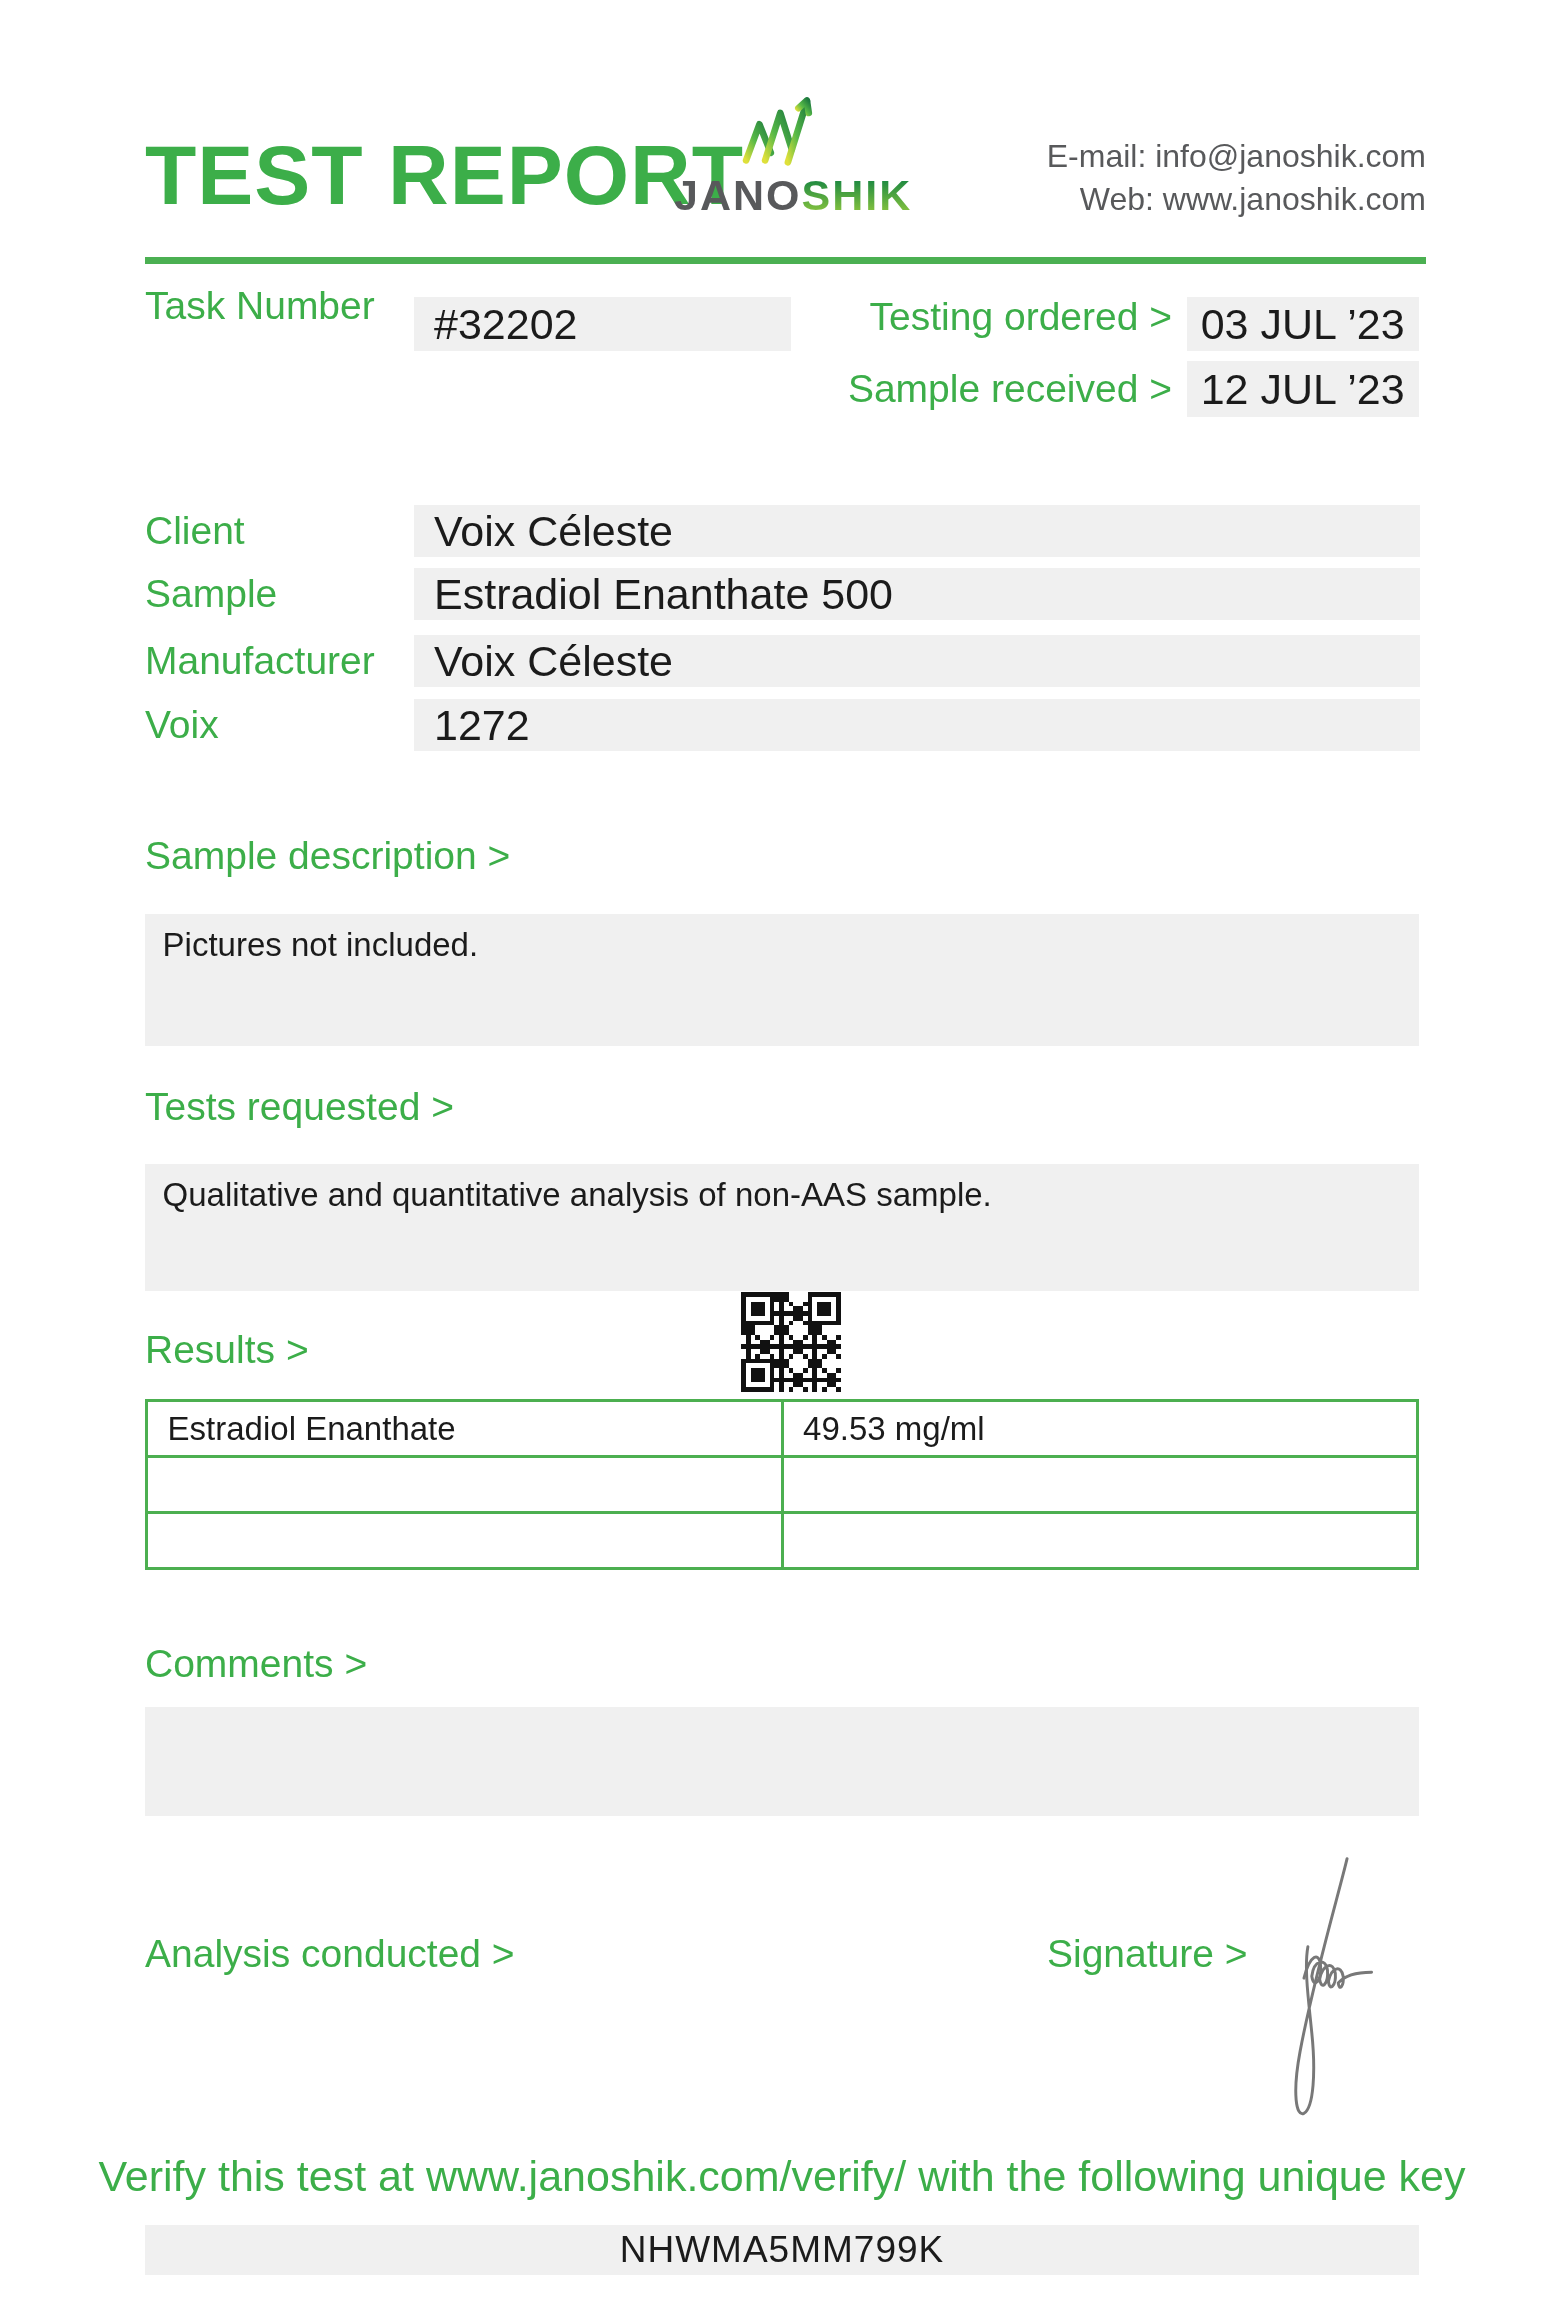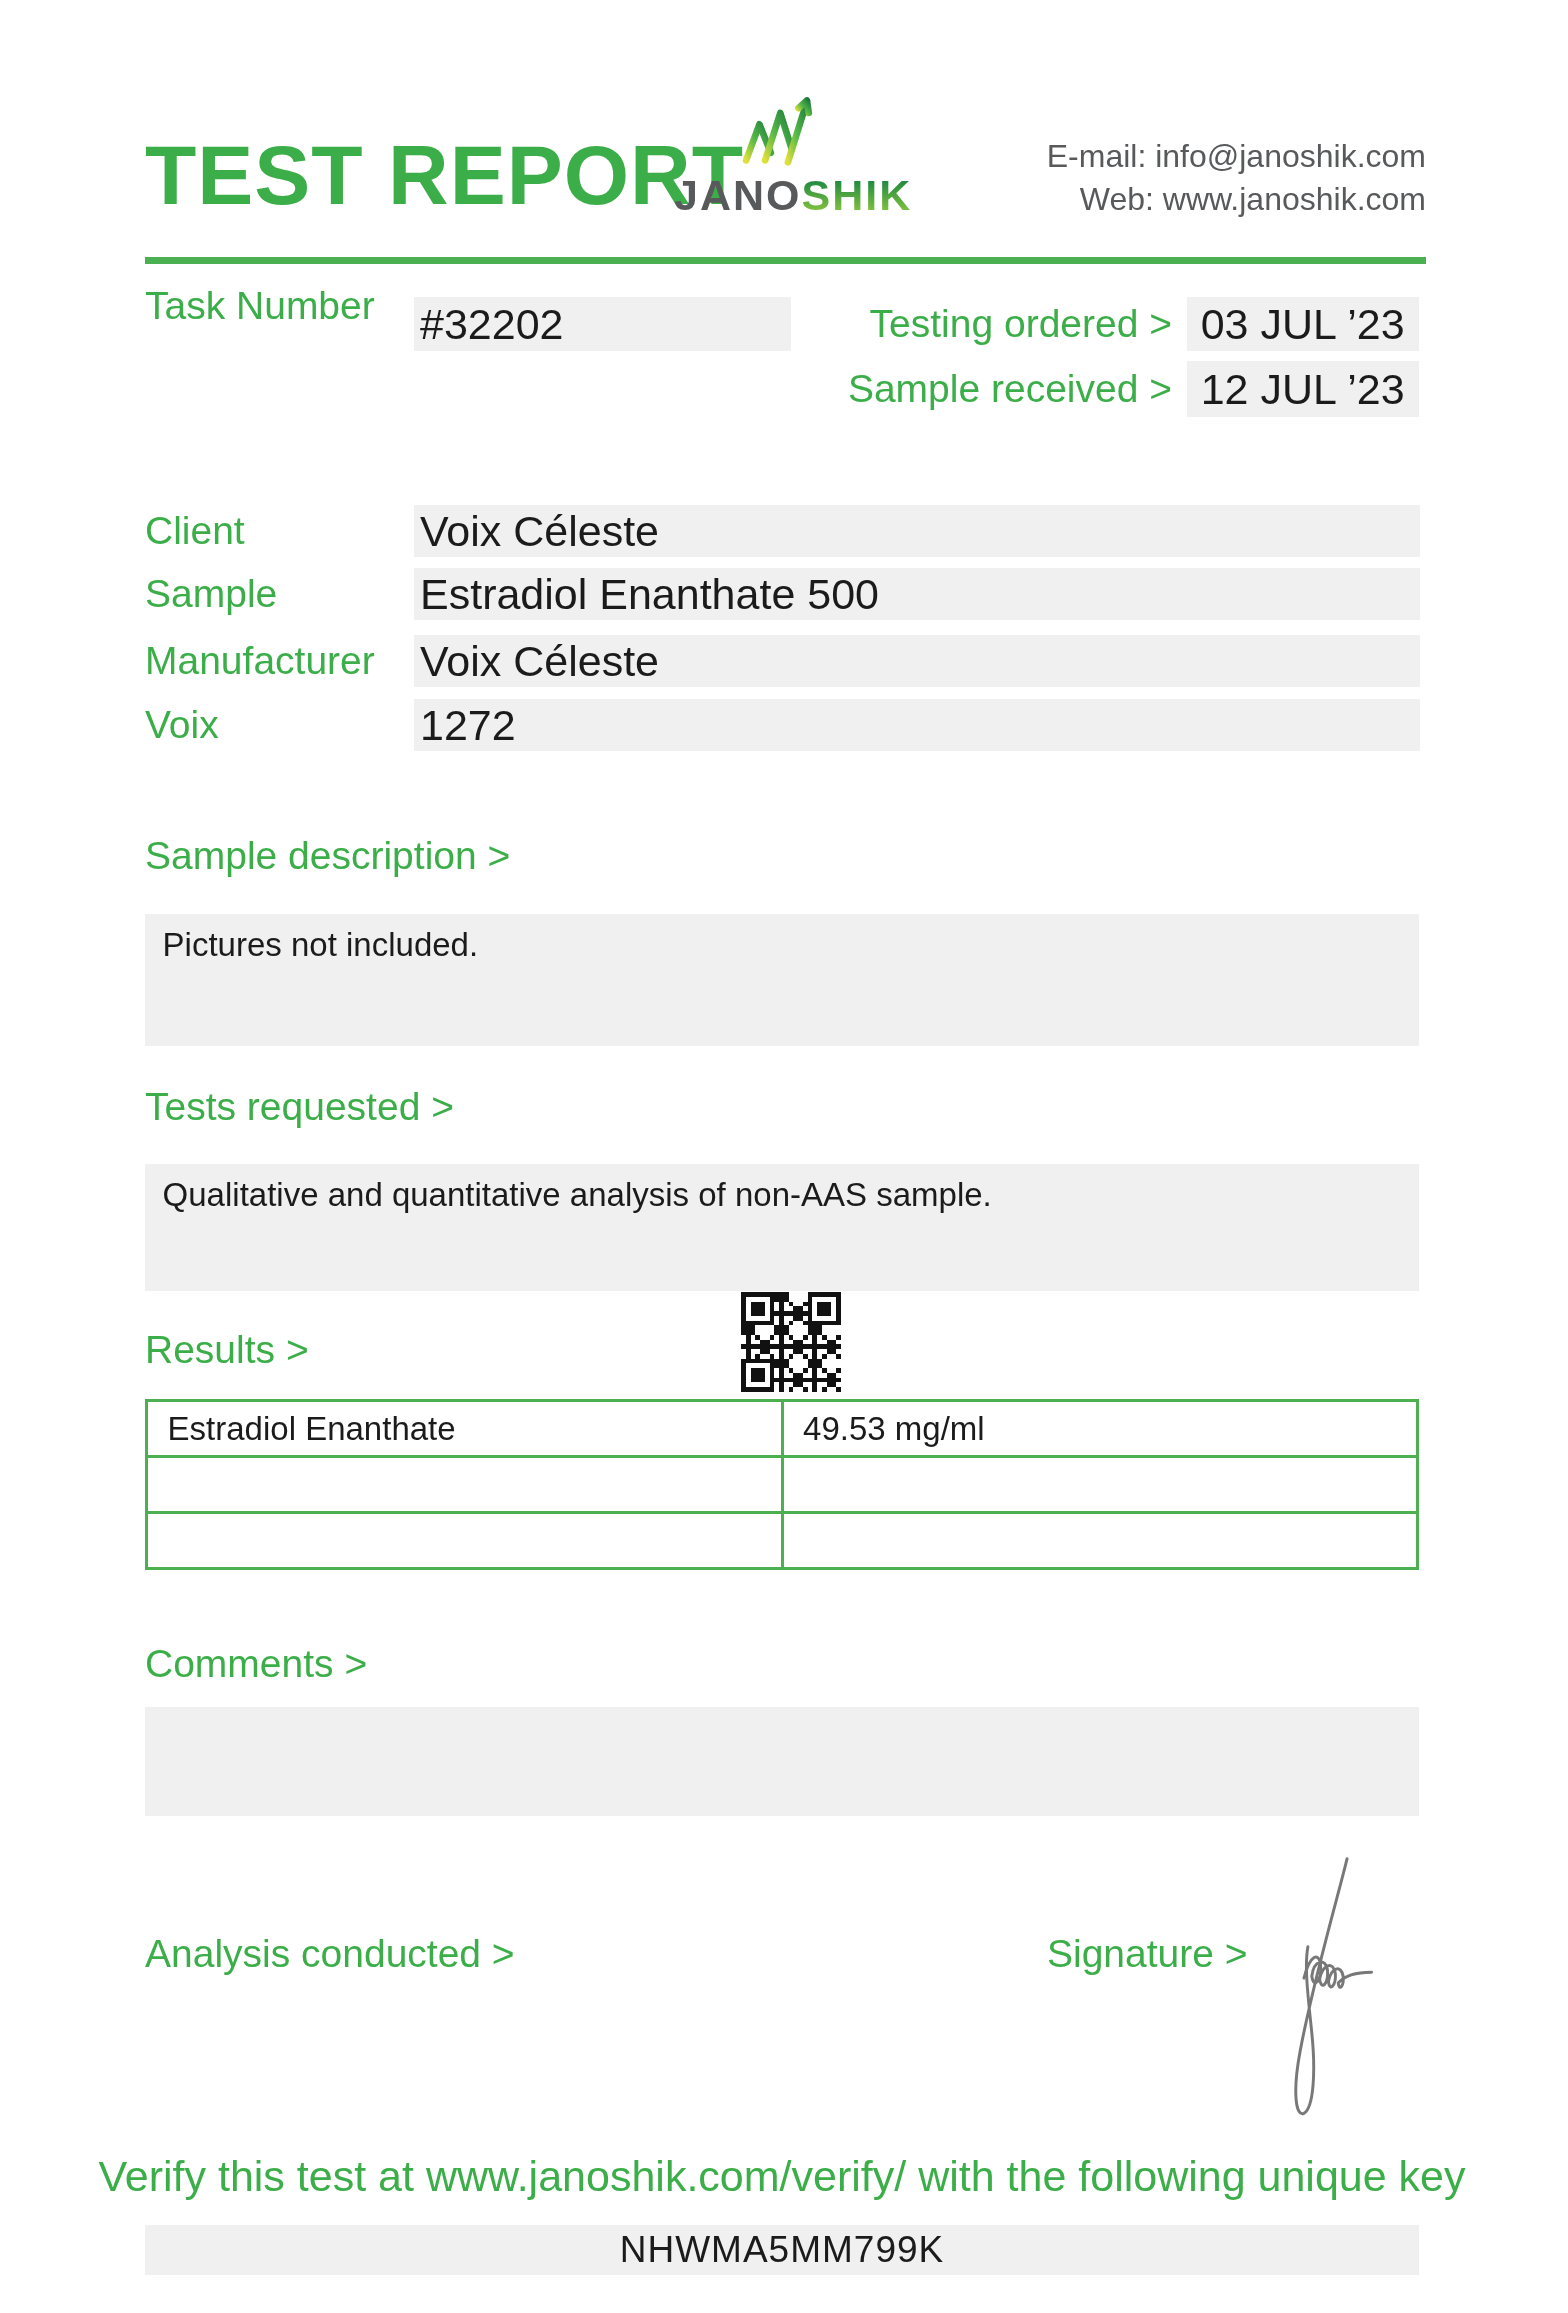--- a/index.html
+++ b/index.html
@@ -12,21 +12,21 @@
   
   .title{left:145px;top:133px;font-size:84px;font-weight:bold;letter-spacing:1px;line-height:1;color:var(--green);}
   .logo-icon{left:737px;top:92px;width:98px;height:76px;}
   .logo-text{left:674px;top:171px;width:235px;font-size:43px;font-weight:bold;letter-spacing:2px;white-space:nowrap;}
   .logo-gray{color:var(--gray,#58595b);}
   .logo-green{background:linear-gradient(180deg,#1f8a41 20%,#8cc63f 90%);-webkit-background-clip:text;background-clip:text;color:transparent;}
   .contact{right:142px;top:135px;text-align:right;font-size:32px;color:var(--gray,#58595b);line-height:1.35;}
   .rule{left:145px;top:257px;width:1281px;height:6.9px;background:var(--line,#4bb052);}
   
   .label40{font-size:39px;color:var(--green);}
-  .valuebox{background:var(--box,#f0f0f0);font-size:43px;color:var(--ink);padding-left:6px;box-sizing:border-box;white-space:nowrap;}
+  .valuebox{background:var(--box,#f0f0f0);font-size:43px;color:var(--ink);padding-left:20px;box-sizing:border-box;white-space:nowrap;}
   .bigbox{background:var(--box,#f0f0f0);font-size:33px;color:var(--ink);padding:11.8px 17.6px;box-sizing:border-box;}
   .heading{font-size:39px;color:var(--green);height:49px;display:flex;align-items:center;white-space:nowrap;}
   .rlabel{text-align:right;justify-content:flex-end;white-space:nowrap;}
   
   .rtable{left:145px;top:1399px;width:1274px;border-collapse:collapse;table-layout:fixed;}
   .rtable td{border:3.9px solid var(--tgreen,#4caf50);height:53px;font-size:33px;padding:0 0 0 19.6px;background:#fff;white-space:nowrap;}
   
   .verify{left:145px;top:2152px;width:1274px;height:49px;display:flex;align-items:center;justify-content:center;font-size:43px;color:var(--green);white-space:nowrap;}
   .keybox{left:145px;top:2225px;width:1274px;height:50px;background:var(--box,#f0f0f0);display:flex;align-items:center;justify-content:center;font-size:37px;letter-spacing:1px;}
   svg{display:block;}
@@ -61,21 +61,21 @@
   <div class="abs contact">
     <div>E-mail: info@janoshik.com</div>
     <div>Web: www.janoshik.com</div>
   </div>
 
   <div class="abs rule"></div>
 
   <div class="abs label40 flexc" style="left:145px;top:279px;height:54px;text-align:right;">Task Number</div>
   <div class="abs valuebox flexc" style="left:414px;top:297px;width:377px;height:54px;">#32202</div>
 
-  <div class="abs label40 flexc rlabel" style="left:843px;top:297px;width:329px;height:54px;">Testing ordered  &gt;</div>
+  <div class="abs label40 flexc rlabel" style="left:843px;top:290px;width:329px;height:54px;">Testing ordered  &gt;</div>
   <div class="abs valuebox flexc" style="left:1187px;top:297px;width:232px;height:54px;padding-left:13.7px;">03 JUL ’23</div>
 
   <div class="abs label40 flexc rlabel" style="left:843px;top:361px;width:329px;height:56px;">Sample received &gt;</div>
   <div class="abs valuebox flexc" style="left:1187px;top:361px;width:232px;height:56px;padding-left:13.7px;">12 JUL ’23</div>
 
   <div class="abs label40 flexc" style="left:145px;top:505px;height:52px;">Client</div>
   <div class="abs valuebox flexc" style="left:414px;top:505px;width:1006px;height:52px;">Voix Céleste</div>
 
   <div class="abs label40 flexc" style="left:145px;top:568px;height:52px;">Sample</div>
   <div class="abs valuebox flexc" style="left:414px;top:568px;width:1006px;height:52px;">Estradiol Enanthate 500</div>

